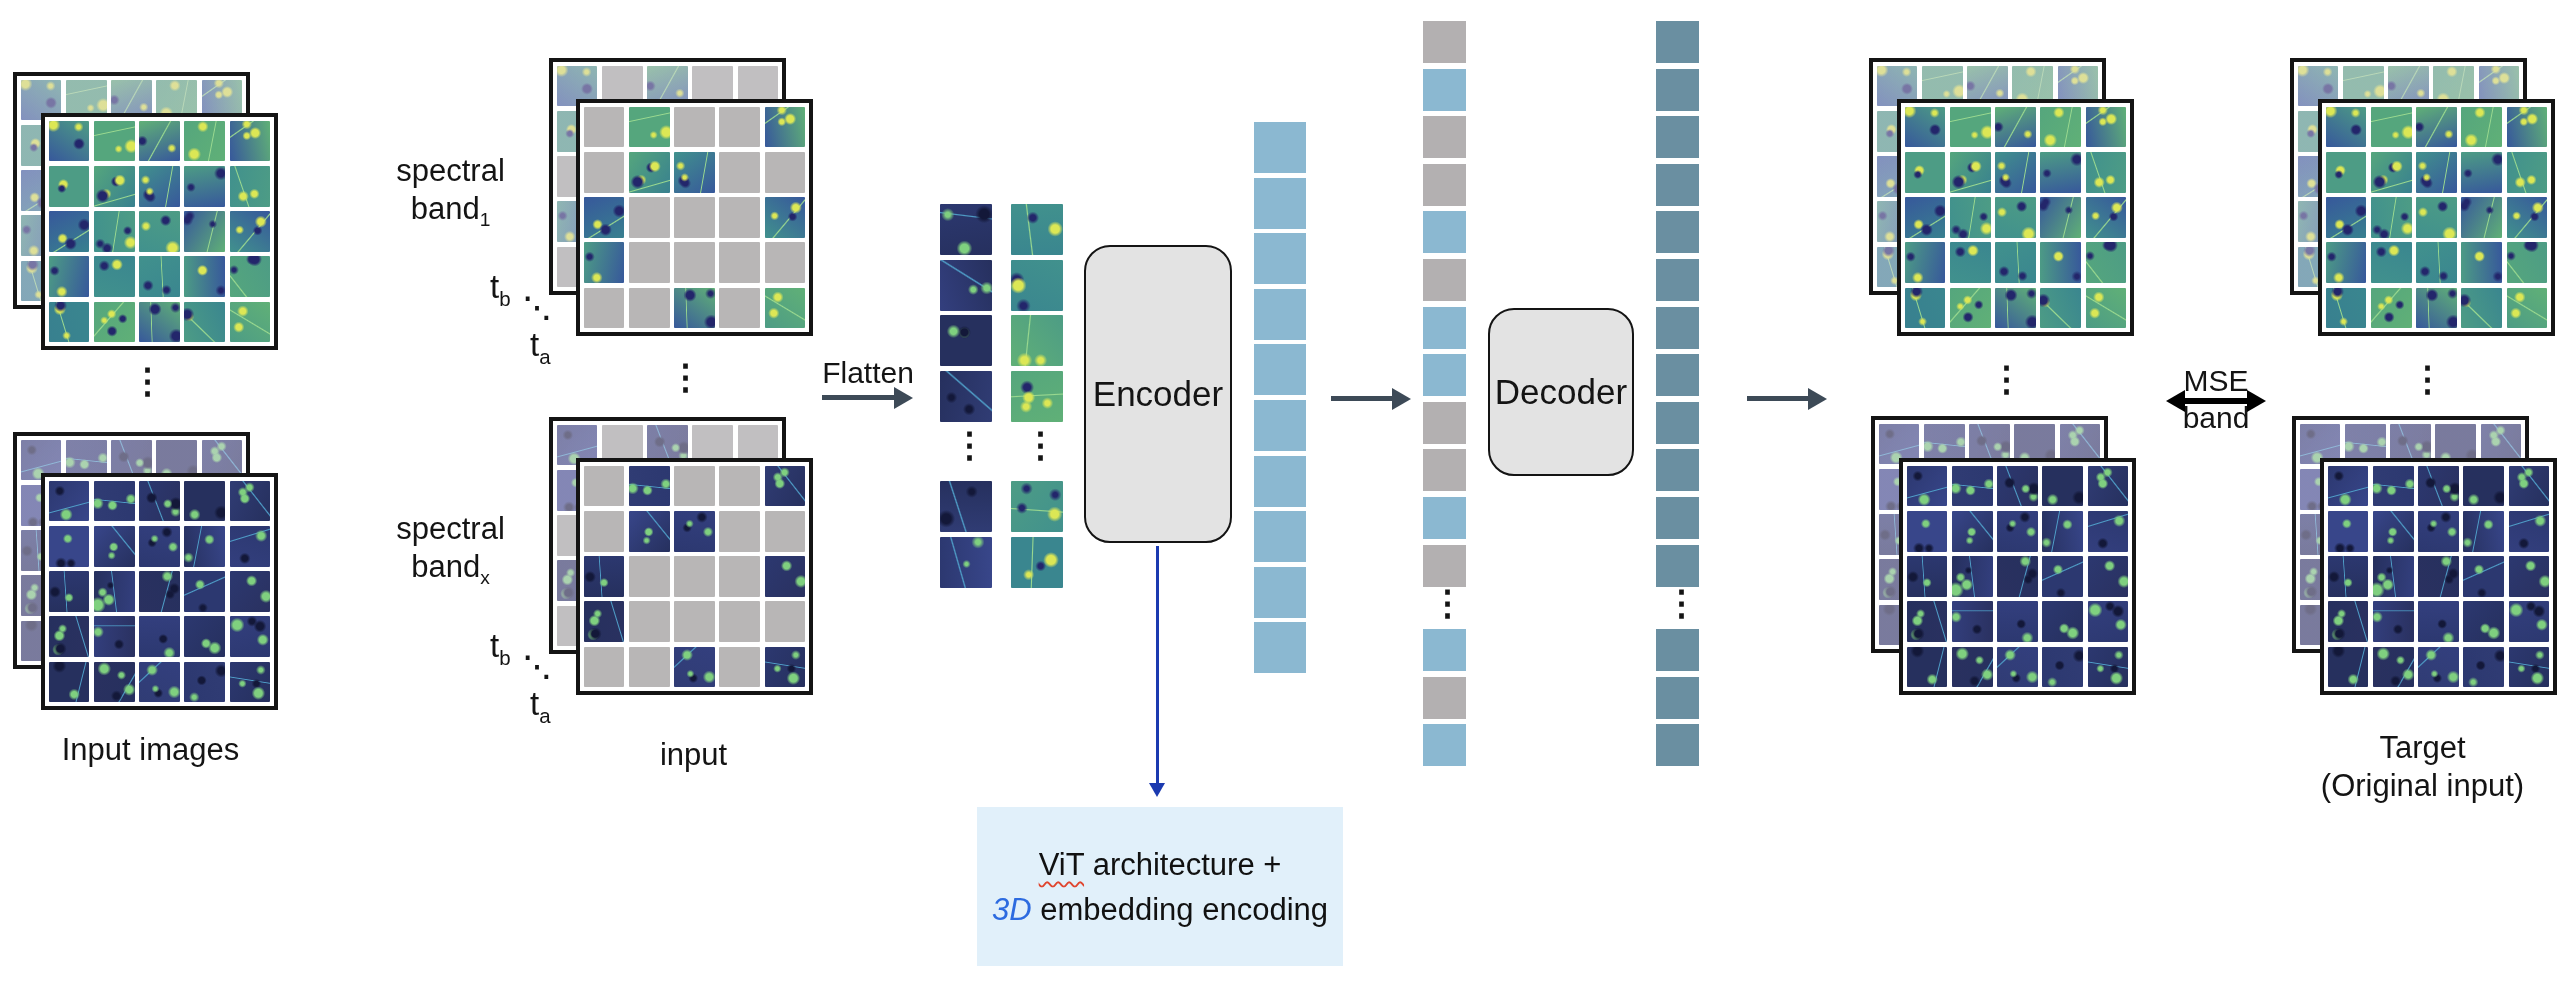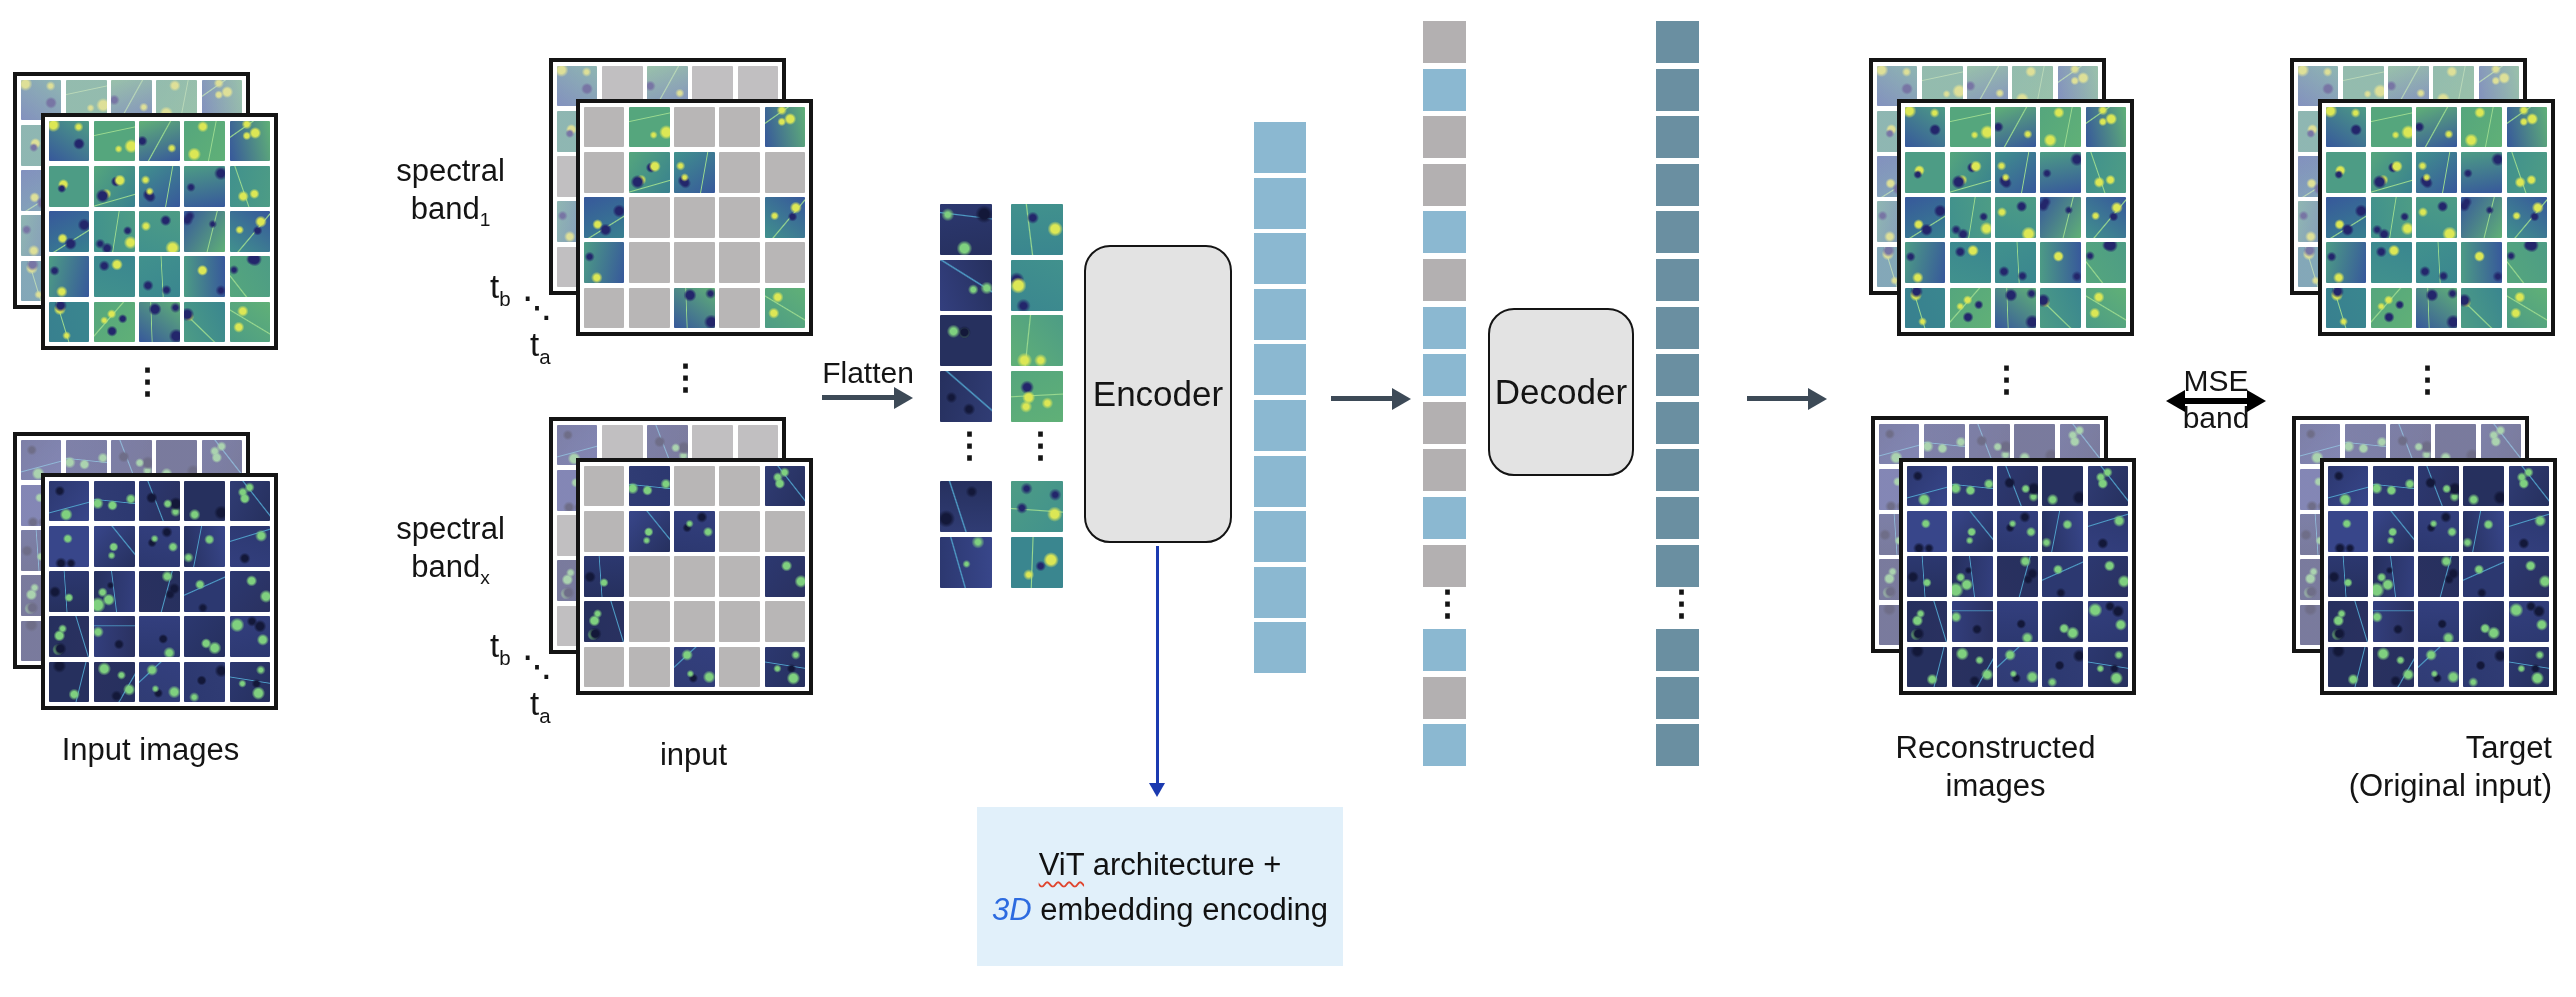--- a/index.html
+++ b/index.html
@@ -495,24 +495,20 @@
       <div class="cell" style="background: radial-gradient(circle at 10% 39%, rgb(127, 208, 127) 0px, rgb(127, 208, 127) 6%, rgba(0, 0, 0, 0) 13%), radial-gradient(circle at 61% 69%, rgb(19, 24, 57) 0px, rgb(19, 24, 57) 7%, rgba(0, 0, 0, 0) 14%), linear-gradient(0deg, rgba(0, 0, 0, 0) 74%, rgb(79, 159, 201) 76%, rgba(0, 0, 0, 0) 78%), linear-gradient(274deg, rgb(42, 49, 96), rgb(51, 63, 126));"></div>
       <div class="cell" style="background: radial-gradient(circle at 59% 56%, rgb(19, 24, 57) 0px, rgb(19, 24, 57) 8%, rgba(0, 0, 0, 0) 15%), radial-gradient(circle at 74% 90%, rgb(127, 208, 127) 0px, rgb(127, 208, 127) 6%, rgba(0, 0, 0, 0) 13%), linear-gradient(357deg, rgb(44, 56, 112), rgb(51, 63, 126));"></div>
       <div class="cell" style="background: radial-gradient(circle at 75% 78%, rgb(127, 208, 127) 0px, rgb(127, 208, 127) 8%, rgba(0, 0, 0, 0) 15%), radial-gradient(circle at 54% 67%, rgb(127, 208, 127) 0px, rgb(127, 208, 127) 8%, rgba(0, 0, 0, 0) 15%), linear-gradient(128deg, rgb(44, 56, 112), rgb(38, 48, 94));"></div>
       <div class="cell" style="background: radial-gradient(circle at 82% 58%, rgb(127, 208, 127) 0px, rgb(127, 208, 127) 8%, rgba(0, 0, 0, 0) 15%), radial-gradient(circle at 75% 25%, rgb(19, 24, 57) 0px, rgb(19, 24, 57) 8%, rgba(0, 0, 0, 0) 15%), radial-gradient(circle at 55% 13%, rgb(19, 24, 57) 0px, rgb(19, 24, 57) 6%, rgba(0, 0, 0, 0) 13%), radial-gradient(circle at 18% 22%, rgb(127, 208, 127) 0px, rgb(127, 208, 127) 9%, rgba(0, 0, 0, 0) 16%), linear-gradient(338deg, rgb(44, 56, 112), rgb(51, 63, 126));"></div>
       <div class="cell" style="background: radial-gradient(circle at 63% 81%, rgb(127, 208, 127) 0px, rgb(127, 208, 127) 7%, rgba(0, 0, 0, 0) 14%), radial-gradient(circle at 26% 10%, rgb(19, 24, 57) 0px, rgb(19, 24, 57) 8%, rgba(0, 0, 0, 0) 15%), linear-gradient(104deg, rgba(0, 0, 0, 0) 72%, rgb(79, 159, 201) 74%, rgba(0, 0, 0, 0) 76%), linear-gradient(53deg, rgb(38, 48, 94), rgb(38, 48, 94));"></div>
       <div class="cell" style="background: radial-gradient(circle at 67% 33%, rgb(127, 208, 127) 0px, rgb(127, 208, 127) 5%, rgba(0, 0, 0, 0) 12%), radial-gradient(circle at 55% 85%, rgb(19, 24, 57) 0px, rgb(19, 24, 57) 7%, rgba(0, 0, 0, 0) 14%), radial-gradient(circle at 86% 69%, rgb(127, 208, 127) 0px, rgb(127, 208, 127) 7%, rgba(0, 0, 0, 0) 14%), radial-gradient(circle at 25% 17%, rgb(127, 208, 127) 0px, rgb(127, 208, 127) 8%, rgba(0, 0, 0, 0) 15%), linear-gradient(120deg, rgba(0, 0, 0, 0) 73%, rgb(79, 159, 201) 75%, rgba(0, 0, 0, 0) 77%), linear-gradient(292deg, rgb(38, 48, 94), rgb(42, 49, 96));"></div>
       <div class="cell" style="background: radial-gradient(circle at 40% 67%, rgb(127, 208, 127) 0px, rgb(127, 208, 127) 4%, rgba(0, 0, 0, 0) 11%), radial-gradient(circle at 86% 75%, rgb(127, 208, 127) 0px, rgb(127, 208, 127) 7%, rgba(0, 0, 0, 0) 14%), radial-gradient(circle at 32% 20%, rgb(127, 208, 127) 0px, rgb(127, 208, 127) 7%, rgba(0, 0, 0, 0) 14%), radial-gradient(circle at 47% 78%, rgb(19, 24, 57) 0px, rgb(19, 24, 57) 6%, rgba(0, 0, 0, 0) 13%), linear-gradient(137deg, rgba(0, 0, 0, 0) 24%, rgb(79, 159, 201) 26%, rgba(0, 0, 0, 0) 28%), linear-gradient(22deg, rgb(48, 60, 116), rgb(51, 63, 126));"></div>
       <div class="cell" style="background: radial-gradient(circle at 43% 46%, rgb(19, 24, 57) 0px, rgb(19, 24, 57) 9%, rgba(0, 0, 0, 0) 16%), radial-gradient(circle at 91% 22%, rgb(19, 24, 57) 0px, rgb(19, 24, 57) 7%, rgba(0, 0, 0, 0) 14%), radial-gradient(circle at 25% 88%, rgb(127, 208, 127) 0px, rgb(127, 208, 127) 4%, rgba(0, 0, 0, 0) 11%), linear-gradient(254deg, rgb(48, 60, 116), rgb(44, 56, 112));"></div>
       <div class="cell" style="background: radial-gradient(circle at 31% 54%, rgb(127, 208, 127) 0px, rgb(127, 208, 127) 5%, rgba(0, 0, 0, 0) 12%), radial-gradient(circle at 77% 20%, rgb(127, 208, 127) 0px, rgb(127, 208, 127) 4%, rgba(0, 0, 0, 0) 11%), radial-gradient(circle at 71% 78%, rgb(127, 208, 127) 0px, rgb(127, 208, 127) 9%, rgba(0, 0, 0, 0) 16%), radial-gradient(circle at 66% 54%, rgb(19, 24, 57) 0px, rgb(19, 24, 57) 7%, rgba(0, 0, 0, 0) 14%), linear-gradient(9deg, rgba(0, 0, 0, 0) 52%, rgb(79, 159, 201) 54%, rgba(0, 0, 0, 0) 56%), linear-gradient(120deg, rgb(44, 56, 112), rgb(38, 48, 94));"></div>
     </div>
-  <div class="label" style="left:1880px;top:729px;width:231px;">
-    <span>Reconstructed</span><br>
-    <span>images</span>
-  </div>
 
   <div class="label small" style="left:2156px;top:363px;width:120px;">MSE band</div>
   <div class="shaft" style="left:2184px;top:398px;width:65px;height:5.6px;background:#000000;"></div>
   <div class="head-l" style="left:2166px;top:390px;"></div>
   <div class="head-rb" style="left:2247px;top:390px;"></div>
 
   <div class="card" style="left:2290px;top:58px;">
       <div class="cell" style="background: linear-gradient(rgba(223, 214, 233, 0.45), rgba(223, 214, 233, 0.45)), radial-gradient(circle at 11% 10%, rgb(220, 231, 85) 0px, rgb(220, 231, 85) 7%, rgba(0, 0, 0, 0) 14%), radial-gradient(circle at 74% 15%, rgb(220, 231, 85) 0px, rgb(220, 231, 85) 4%, rgba(0, 0, 0, 0) 11%), radial-gradient(circle at 75% 57%, rgb(35, 38, 107) 0px, rgb(35, 38, 107) 9%, rgba(0, 0, 0, 0) 16%), linear-gradient(35deg, rgb(55, 88, 155), rgb(77, 156, 133));"></div>
       <div class="cell" style="background: linear-gradient(rgba(223, 214, 233, 0.45), rgba(223, 214, 233, 0.45)), radial-gradient(circle at 91% 63%, rgb(220, 231, 85) 0px, rgb(220, 231, 85) 9%, rgba(0, 0, 0, 0) 16%), radial-gradient(circle at 60% 70%, rgb(220, 231, 85) 0px, rgb(220, 231, 85) 4%, rgba(0, 0, 0, 0) 11%), linear-gradient(168deg, rgba(0, 0, 0, 0) 28%, rgb(154, 217, 143) 30%, rgba(0, 0, 0, 0) 32%), linear-gradient(326deg, rgb(85, 166, 125), rgb(85, 166, 125));"></div>
       <div class="cell" style="background: linear-gradient(rgba(223, 214, 233, 0.45), rgba(223, 214, 233, 0.45)), radial-gradient(circle at 80% 68%, rgb(220, 231, 85) 0px, rgb(220, 231, 85) 4%, rgba(0, 0, 0, 0) 11%), radial-gradient(circle at 8% 50%, rgb(35, 38, 107) 0px, rgb(35, 38, 107) 6%, rgba(0, 0, 0, 0) 13%), linear-gradient(119deg, rgba(0, 0, 0, 0) 48%, rgb(154, 217, 143) 50%, rgba(0, 0, 0, 0) 52%), linear-gradient(160deg, rgb(96, 176, 119), rgb(55, 88, 155));"></div>
@@ -614,21 +610,21 @@
       <div class="cell" style="background: radial-gradient(circle at 10% 39%, rgb(127, 208, 127) 0px, rgb(127, 208, 127) 6%, rgba(0, 0, 0, 0) 13%), radial-gradient(circle at 61% 69%, rgb(19, 24, 57) 0px, rgb(19, 24, 57) 7%, rgba(0, 0, 0, 0) 14%), linear-gradient(0deg, rgba(0, 0, 0, 0) 74%, rgb(79, 159, 201) 76%, rgba(0, 0, 0, 0) 78%), linear-gradient(274deg, rgb(42, 49, 96), rgb(51, 63, 126));"></div>
       <div class="cell" style="background: radial-gradient(circle at 59% 56%, rgb(19, 24, 57) 0px, rgb(19, 24, 57) 8%, rgba(0, 0, 0, 0) 15%), radial-gradient(circle at 74% 90%, rgb(127, 208, 127) 0px, rgb(127, 208, 127) 6%, rgba(0, 0, 0, 0) 13%), linear-gradient(357deg, rgb(44, 56, 112), rgb(51, 63, 126));"></div>
       <div class="cell" style="background: radial-gradient(circle at 75% 78%, rgb(127, 208, 127) 0px, rgb(127, 208, 127) 8%, rgba(0, 0, 0, 0) 15%), radial-gradient(circle at 54% 67%, rgb(127, 208, 127) 0px, rgb(127, 208, 127) 8%, rgba(0, 0, 0, 0) 15%), linear-gradient(128deg, rgb(44, 56, 112), rgb(38, 48, 94));"></div>
       <div class="cell" style="background: radial-gradient(circle at 82% 58%, rgb(127, 208, 127) 0px, rgb(127, 208, 127) 8%, rgba(0, 0, 0, 0) 15%), radial-gradient(circle at 75% 25%, rgb(19, 24, 57) 0px, rgb(19, 24, 57) 8%, rgba(0, 0, 0, 0) 15%), radial-gradient(circle at 55% 13%, rgb(19, 24, 57) 0px, rgb(19, 24, 57) 6%, rgba(0, 0, 0, 0) 13%), radial-gradient(circle at 18% 22%, rgb(127, 208, 127) 0px, rgb(127, 208, 127) 9%, rgba(0, 0, 0, 0) 16%), linear-gradient(338deg, rgb(44, 56, 112), rgb(51, 63, 126));"></div>
       <div class="cell" style="background: radial-gradient(circle at 63% 81%, rgb(127, 208, 127) 0px, rgb(127, 208, 127) 7%, rgba(0, 0, 0, 0) 14%), radial-gradient(circle at 26% 10%, rgb(19, 24, 57) 0px, rgb(19, 24, 57) 8%, rgba(0, 0, 0, 0) 15%), linear-gradient(104deg, rgba(0, 0, 0, 0) 72%, rgb(79, 159, 201) 74%, rgba(0, 0, 0, 0) 76%), linear-gradient(53deg, rgb(38, 48, 94), rgb(38, 48, 94));"></div>
       <div class="cell" style="background: radial-gradient(circle at 67% 33%, rgb(127, 208, 127) 0px, rgb(127, 208, 127) 5%, rgba(0, 0, 0, 0) 12%), radial-gradient(circle at 55% 85%, rgb(19, 24, 57) 0px, rgb(19, 24, 57) 7%, rgba(0, 0, 0, 0) 14%), radial-gradient(circle at 86% 69%, rgb(127, 208, 127) 0px, rgb(127, 208, 127) 7%, rgba(0, 0, 0, 0) 14%), radial-gradient(circle at 25% 17%, rgb(127, 208, 127) 0px, rgb(127, 208, 127) 8%, rgba(0, 0, 0, 0) 15%), linear-gradient(120deg, rgba(0, 0, 0, 0) 73%, rgb(79, 159, 201) 75%, rgba(0, 0, 0, 0) 77%), linear-gradient(292deg, rgb(38, 48, 94), rgb(42, 49, 96));"></div>
       <div class="cell" style="background: radial-gradient(circle at 40% 67%, rgb(127, 208, 127) 0px, rgb(127, 208, 127) 4%, rgba(0, 0, 0, 0) 11%), radial-gradient(circle at 86% 75%, rgb(127, 208, 127) 0px, rgb(127, 208, 127) 7%, rgba(0, 0, 0, 0) 14%), radial-gradient(circle at 32% 20%, rgb(127, 208, 127) 0px, rgb(127, 208, 127) 7%, rgba(0, 0, 0, 0) 14%), radial-gradient(circle at 47% 78%, rgb(19, 24, 57) 0px, rgb(19, 24, 57) 6%, rgba(0, 0, 0, 0) 13%), linear-gradient(137deg, rgba(0, 0, 0, 0) 24%, rgb(79, 159, 201) 26%, rgba(0, 0, 0, 0) 28%), linear-gradient(22deg, rgb(48, 60, 116), rgb(51, 63, 126));"></div>
       <div class="cell" style="background: radial-gradient(circle at 43% 46%, rgb(19, 24, 57) 0px, rgb(19, 24, 57) 9%, rgba(0, 0, 0, 0) 16%), radial-gradient(circle at 91% 22%, rgb(19, 24, 57) 0px, rgb(19, 24, 57) 7%, rgba(0, 0, 0, 0) 14%), radial-gradient(circle at 25% 88%, rgb(127, 208, 127) 0px, rgb(127, 208, 127) 4%, rgba(0, 0, 0, 0) 11%), linear-gradient(254deg, rgb(48, 60, 116), rgb(44, 56, 112));"></div>
       <div class="cell" style="background: radial-gradient(circle at 31% 54%, rgb(127, 208, 127) 0px, rgb(127, 208, 127) 5%, rgba(0, 0, 0, 0) 12%), radial-gradient(circle at 77% 20%, rgb(127, 208, 127) 0px, rgb(127, 208, 127) 4%, rgba(0, 0, 0, 0) 11%), radial-gradient(circle at 71% 78%, rgb(127, 208, 127) 0px, rgb(127, 208, 127) 9%, rgba(0, 0, 0, 0) 16%), radial-gradient(circle at 66% 54%, rgb(19, 24, 57) 0px, rgb(19, 24, 57) 7%, rgba(0, 0, 0, 0) 14%), linear-gradient(9deg, rgba(0, 0, 0, 0) 52%, rgb(79, 159, 201) 54%, rgba(0, 0, 0, 0) 56%), linear-gradient(120deg, rgb(44, 56, 112), rgb(38, 48, 94));"></div>
     </div>
-  <div class="label" style="left:2293px;top:729px;width:259px;text-align:right;">
+  <div class="label" style="left:2293px;top:729px;width:259px;">
     <span>Target</span><br>
     <span>(Original input)</span>
   </div>
 
   <div id="vitbox">
     <div><span class="squiggle">ViT</span><span> architecture +</span></div>
     <div><span class="em3d">3D</span><span> embedding encoding</span></div>
   </div>
 
 </div>

